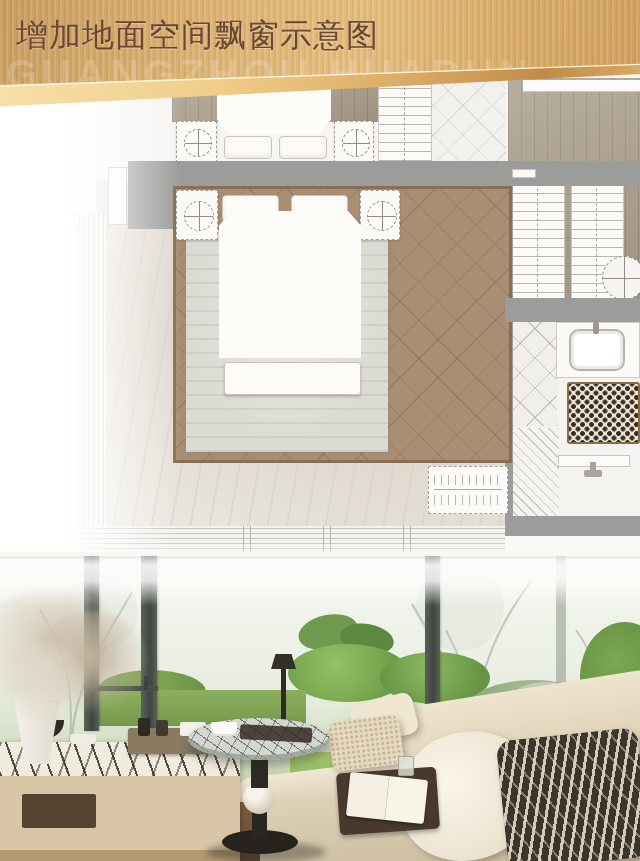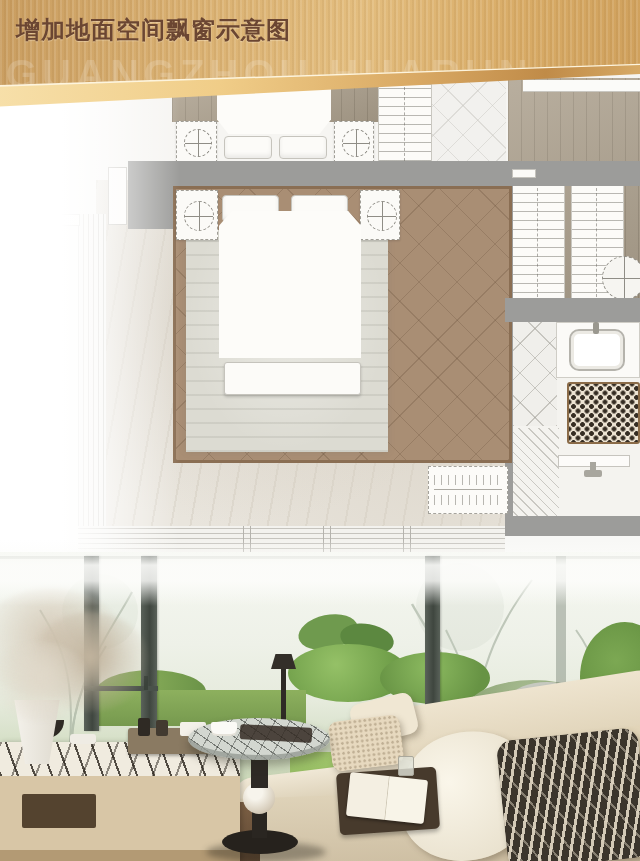--- a/index.html
+++ b/index.html
@@ -6,21 +6,21 @@
   #app{position:relative;width:640px;height:861px;overflow:hidden;background:#fff;
        font-family:"Liberation Sans","DejaVu Sans",sans-serif;}
   .ab{position:absolute;}
 
   
   .banner{left:0;top:0;width:640px;height:112px;z-index:50;
     clip-path:polygon(0 0,100% 0,100% 57%,0 76%);
     background:
       repeating-linear-gradient(90deg,rgba(255,255,255,.10) 0 2px,rgba(0,0,0,0) 2px 4px,rgba(120,80,30,.07) 4px 6px),
       linear-gradient(100deg,#c99d60 0%,#dab172 30%,#e3bd7e 55%,#d8ab66 80%,#cfa05c 100%);}
-  .banner-title{left:16px;top:14px;z-index:52;font-size:24px;font-weight:700;color:#6b4632;
+  .banner-title{left:16px;top:14px;z-index:52;font-size:32px;font-weight:400;color:#6b4632;
     letter-spacing:1px;text-shadow:0 1px 1px rgba(255,245,225,.35);white-space:nowrap;}
   .banner-watermark{left:6px;top:52px;z-index:51;font-size:40px;font-weight:800;
     color:rgba(255,255,255,.17);letter-spacing:5px;white-space:nowrap;}
   .ribbon-hi{left:0;top:0;width:640px;height:112px;z-index:49;
     clip-path:polygon(0 73.5%,100% 55%,100% 58%,0 77.5%);background:#fdf4dd;}
   .ribbon{left:0;top:0;width:640px;height:112px;z-index:48;
     clip-path:polygon(0 76%,100% 57%,100% 66%,0 95%);
     background:linear-gradient(95deg,#f7e0aa 0%,#f0cd88 35%,#d9a964 65%,#c08b48 85%,#d8ab67 100%);}
 
   

